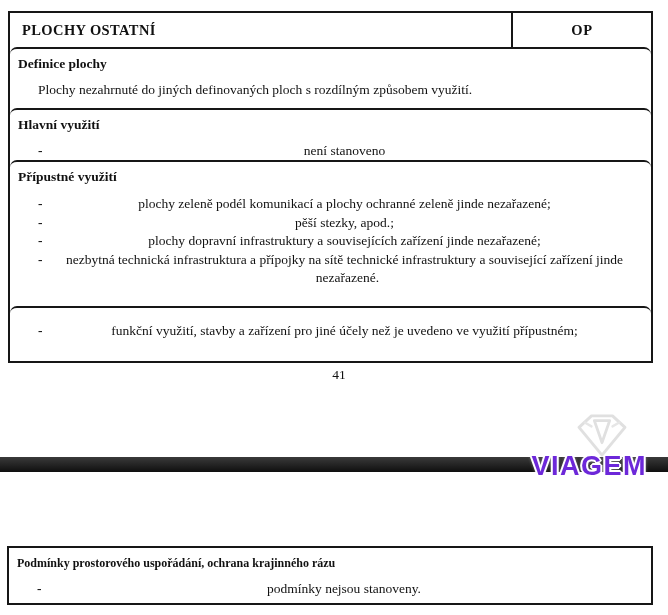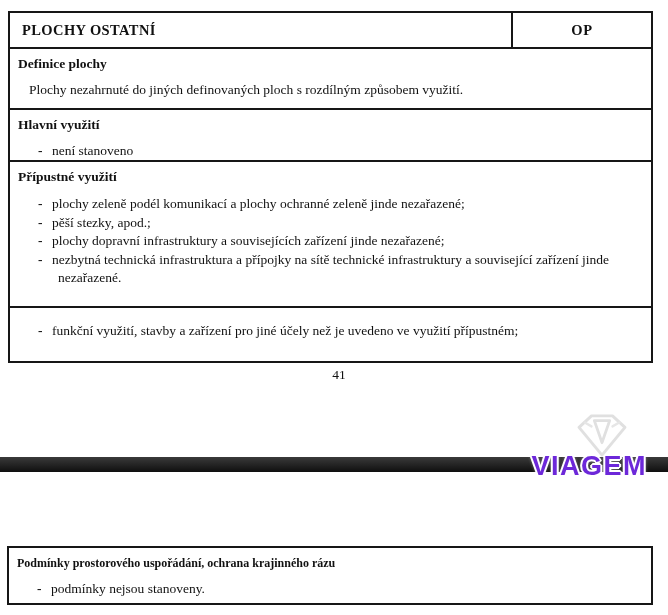--- a/index.html
+++ b/index.html
@@ -47,32 +47,33 @@
   }
   .code-cell span {
     font-weight: bold;
     font-size: 14.5px;
     letter-spacing: 0.8px;
   }
   .sec {
     border-top: 2px solid #161616;
     padding: 6px 10px 0 8px;
     overflow: hidden;
+    border-radius: 7px;
   }
   .sec-definice   { height: 61px; }
   .sec-hlavni     { height: 52px; }
   .sec-pripustne  { height: 146px; }
   .sec-nepripustne{ height: 55px; }
   .sec h3 {
     font-size: 13.5px;
     font-weight: bold;
     line-height: 18px;
   }
   .def-text {
-    margin: 8px 0 0 11px;
+    margin: 8px 0 0 20px;
     font-size: 13.5px;
     line-height: 18px;
   }
   .bullets { margin-top: 8px; }
   .bullets.tight { margin-top: 9px; }
   .bullet {
     display: flex;
     margin-left: 20px;
     font-size: 13.5px;
     line-height: 18.5px;
@@ -80,20 +81,21 @@
   .bullet .dash {
     width: 14px;
     flex: 0 0 14px;
     font-weight: bold;
   }
   .bullet .btxt {
     flex: 1;
     padding-left: 6px;
     text-indent: -6px;
     padding-right: 4px;
+    text-align: center;
   }
 
   
   .page-number {
     position: absolute;
     left: 11px; top: 366px;
     width: 656px;
     text-align: center;
     font-size: 13.5px;
     line-height: 18px;

